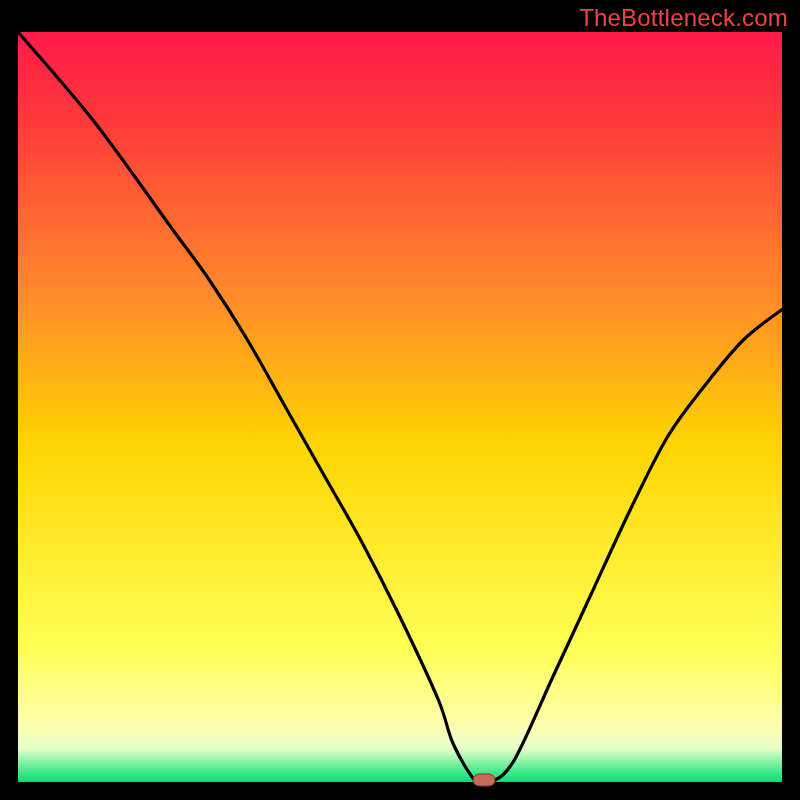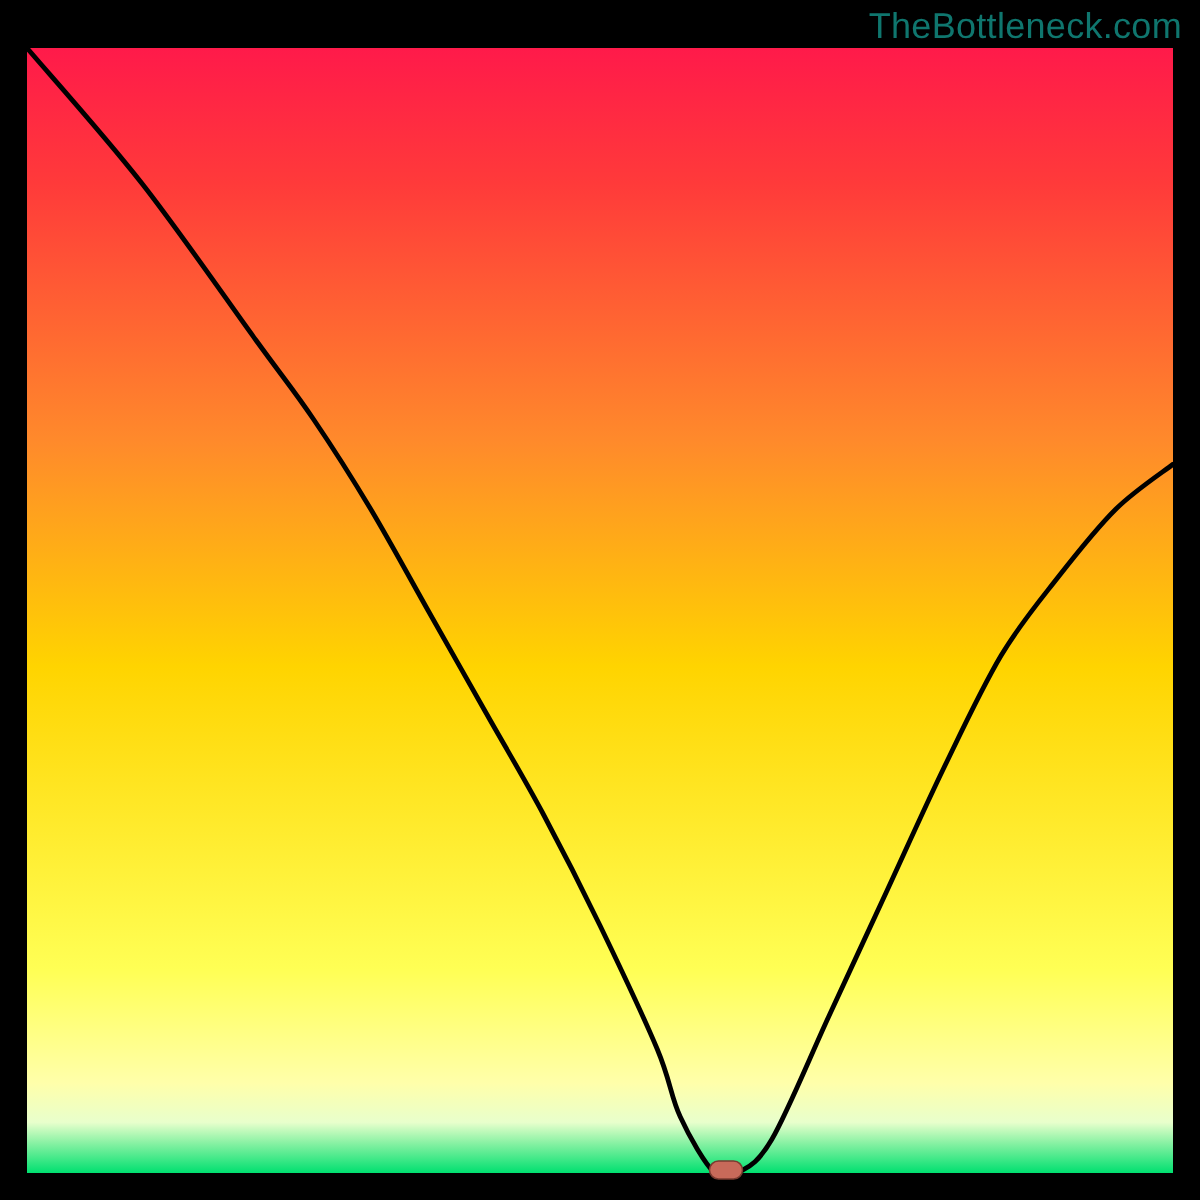--- a/index.html
+++ b/index.html
@@ -13,21 +13,21 @@
     position: relative;
     width: 800px;
     height: 800px;
   }
   .watermark {
     position: absolute;
     top: 4px;
     right: 12px;
     font-family: Arial, Helvetica, sans-serif;
     font-size: 24px;
-    color: #0f766e;
+    color: #ef4444;
     letter-spacing: 0.2px;
     z-index: 30;
   }
   svg.chart {
     position: absolute;
     top: 0;
     left: 0;
     width: 800px;
     height: 800px;
     z-index: 10;

